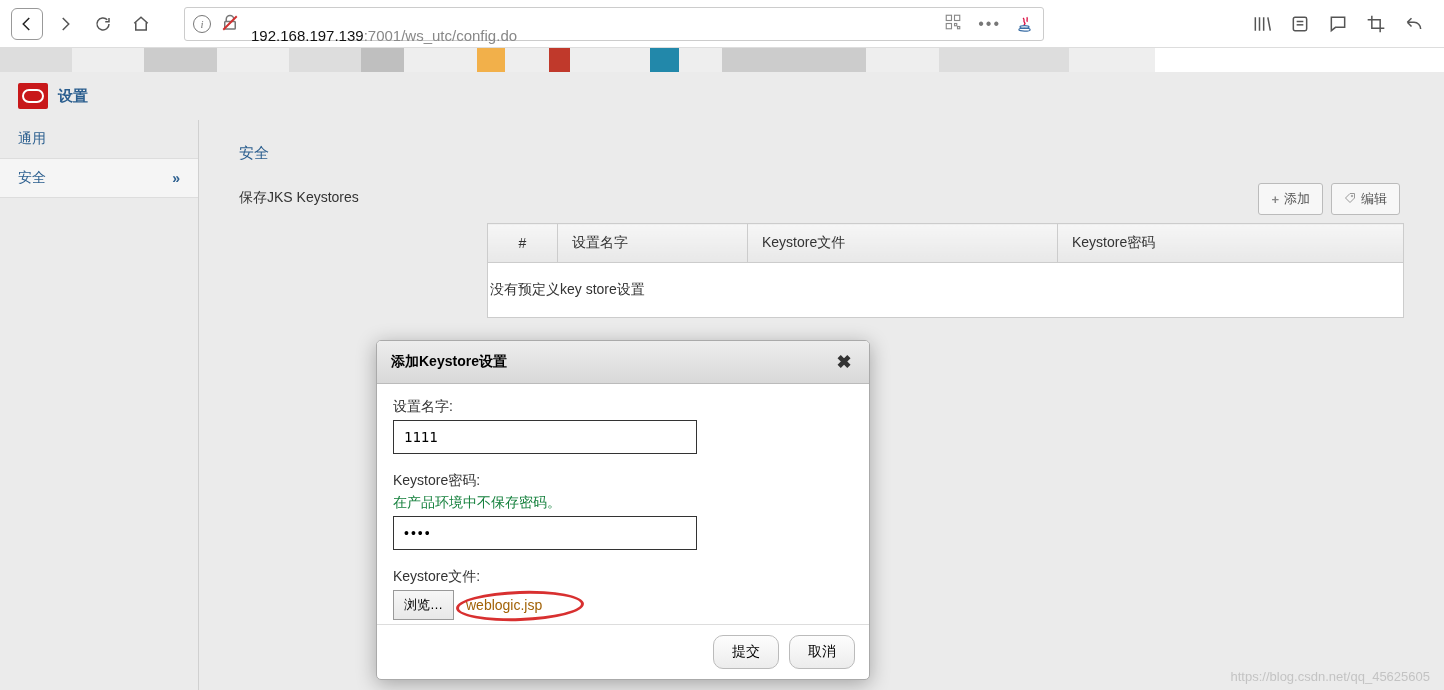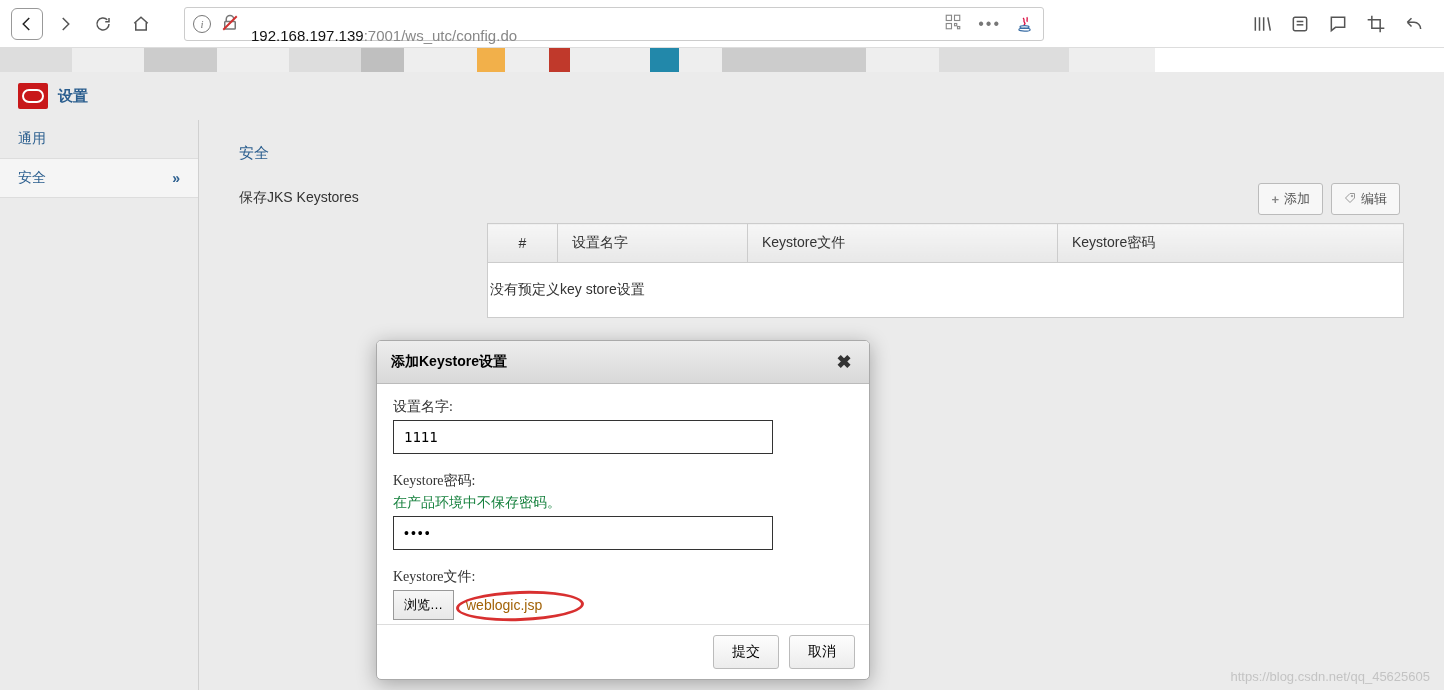--- a/index.html
+++ b/index.html
@@ -197,24 +197,24 @@
     .dialog-close {
       cursor: pointer; font-size: 18px; color: #333; font-weight: bold;
       width: 22px; height: 22px; display:flex;align-items:center;justify-content:center;
     }
     .dialog-body {
       padding: 14px 16px 18px 16px;
       position: relative;
       max-height: 240px;
       overflow-y: scroll;
     }
-    .form-label { font-size: 14px; color: #333; margin-bottom: 4px; display: block; font-family: Liberation Serif, serif;}
+    .form-label { font-size: 14px; color: #333; margin-bottom: 4px; display: block;}
     .form-hint { font-size: 14px; color: #15803d; margin-bottom: 4px; display: block;}
     .form-input {
-      width: 380px;
+      width: 304px;
       border: 1.5px solid #333;
       padding: 8px 10px;
       font-size: 14px;
       font-family: monospace;
       margin-bottom: 18px;
       display: block;
     }
     .file-row { display: flex; align-items: center; gap: 12px;}
     .browse-btn {
       border: 1px solid #999;
@@ -243,21 +243,21 @@
     .dialog-footer {
       padding: 10px 14px;
       display: flex; justify-content: flex-end; gap: 10px;
       border-top: 1px solid #ddd;
     }
     .dlg-btn {
       border: 1px solid #bbb;
       background: linear-gradient(#fdfdfd,#ececec);
       padding: 7px 18px;
       font-size: 14px;
-      border-radius: 3px;
+      border-radius: 10px;
       cursor: pointer;
     }
     .watermark {
       position: absolute;
       right: 14px; bottom: 6px;
       color: rgba(120,120,120,0.35);
       font-size: 13px;
       font-family: Arial;
     }
   </style>

